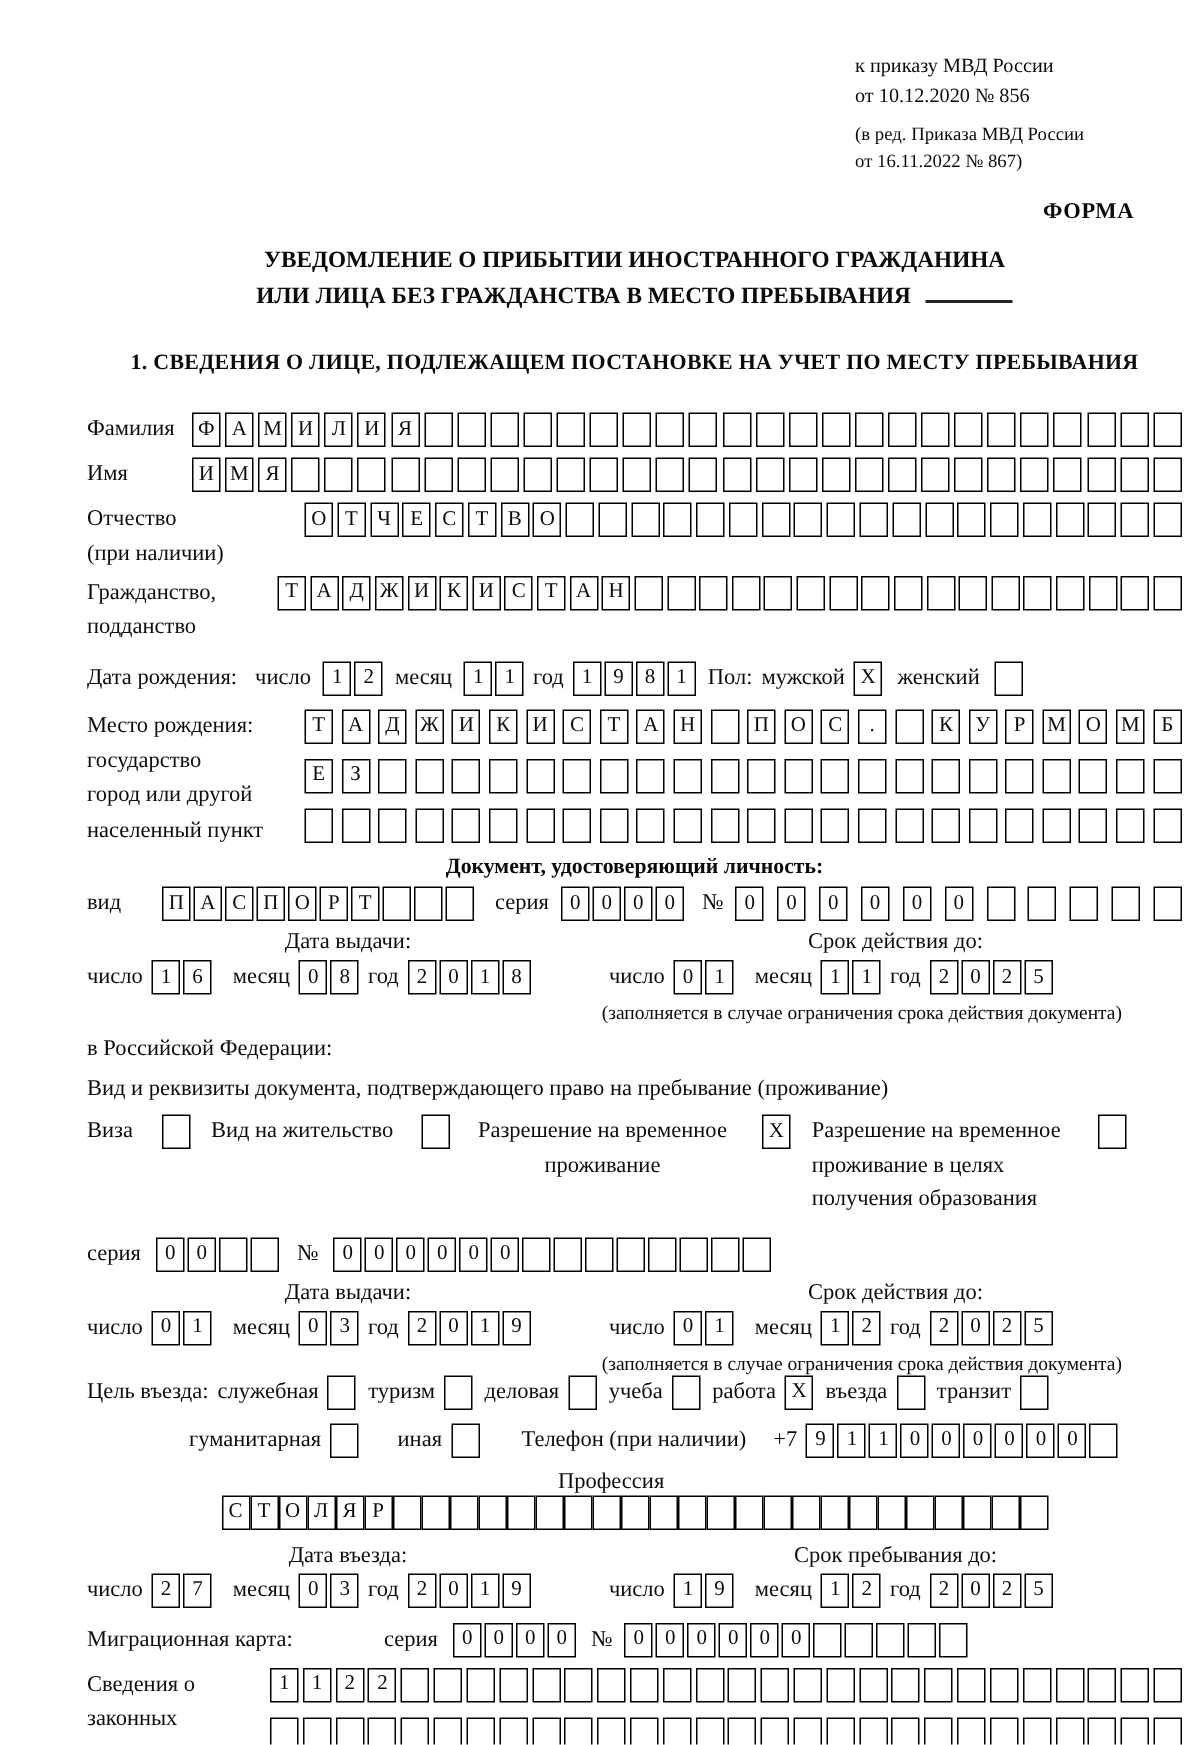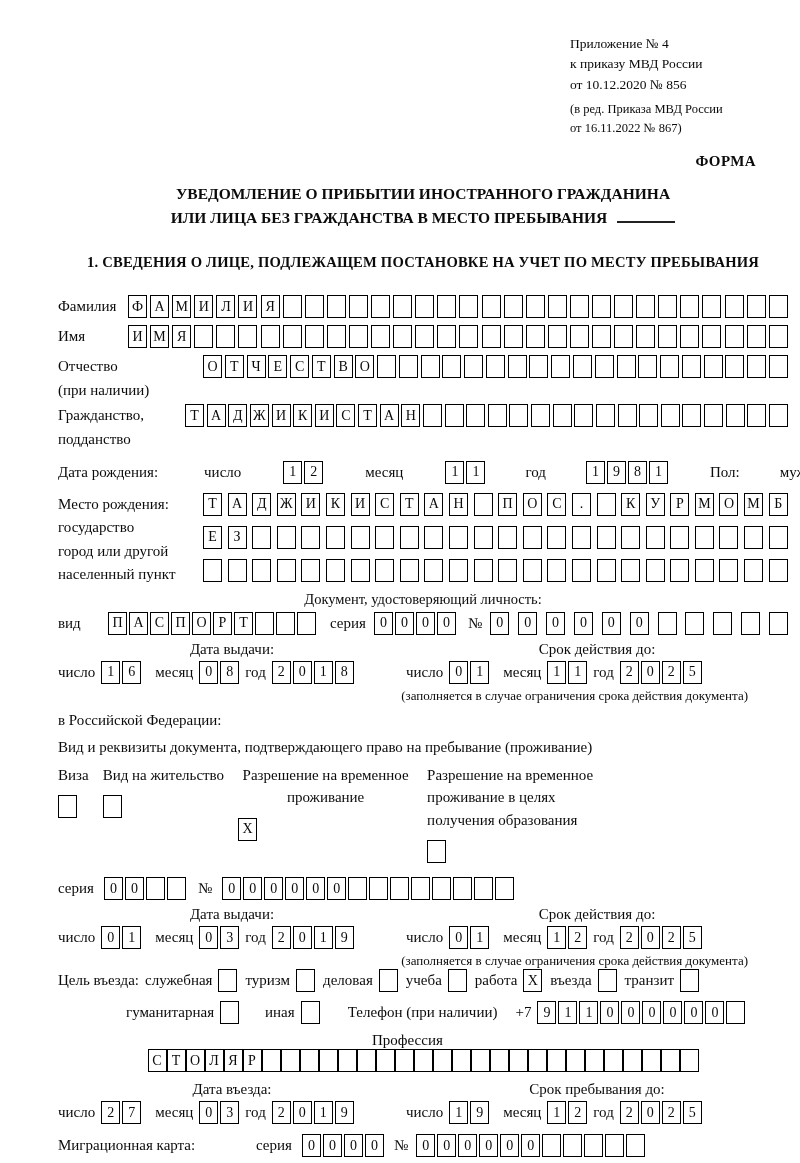--- a/index.html
+++ b/index.html
@@ -20,50 +20,49 @@
   .w70{width:70px;}.w145{width:145px;}.w127{width:127px;}.w100{width:102px;}
   .lblcol{flex:none;font-size:15px;line-height:23.4px;}
 
   .boxes{display:flex;gap:2px;align-items:center;}
   .boxes.fill{flex:1;justify-content:space-between;gap:0;}
   .cell{display:inline-flex;flex:none;width:17px;height:21px;border:1.5px solid #000;align-items:center;justify-content:center;font-size:14px;line-height:1;background:#fff;}
 
   .boxcol{flex:1;display:flex;flex-direction:column;}
   .boxcol .boxes{margin-bottom:10px;}
 
-  .center-b{ text-align:center;font-weight:normal;font-size:14.5px;margin-top:4px;}
+  .center-b{ text-align:center;font-weight:bold;font-size:14.5px;margin-top:4px;}
 
   .gap6{margin-left:6px;}.gap8{margin-left:8px;}.gap10{margin-left:10px;}.gap12{margin-left:12px;}
 
   .twocol{display:flex;margin-top:6px;}
   .dcol-l{width:348px;flex:none;}
   .dcol-r{flex:1;}
   .dhead{text-align:center;font-size:15px;margin-bottom:3px;}
   .dline{display:flex;align-items:center;gap:6px;font-size:15px;}
   .note{text-align:right;padding-right:40px;font-size:13px;margin-top:4px;}
 
   .plain{font-size:15px;margin-top:10px;}
 
   .optrow{display:flex;align-items:flex-start;margin-top:8px;gap:14px;font-size:15px;}
-  .opt{display:flex;align-items:flex-start;gap:9px;flex-direction:column;}
+  .opt{display:flex;align-items:flex-start;gap:19px;}
   .opt .olbl{line-height:1.5;}
   .opt .c175{width:175px;text-align:center;}
   .opt .c172{width:172px;}
 
   .purposerow{display:flex;align-items:center;font-size:15px;flex-wrap:nowrap;}
   .purposerow .plbl{margin-right:6px;}
   .purposerow .pbox{margin-right:8px;}
 </style>
 </head>
 <body>
 
 <div class="page">
 
   <div class="annex">
-    <div>Приложение № 4</div>
     <div>к приказу МВД России</div>
     <div>от 10.12.2020 № 856</div>
     <div class="amend">
       <div>(в ред. Приказа МВД России</div>
       <div>от 16.11.2022 № 867)</div>
     </div>
   </div>
 
   <div class="form-word">ФОРМА</div>
 
@@ -212,21 +211,21 @@
         <span class="cell"></span>
         <span class="cell"></span>
         <span class="cell"></span>
         <span class="cell"></span>
         <span class="cell"></span>
         <span class="cell"></span>
         <span class="cell"></span>
       </span>
   </div>
 
-  <div class="frow" style="margin-top:10px;gap:34px;">
+  <div class="frow" style="margin-top:10px;">
     <span class="lbl">Дата рождения:</span>
     <span class="lbl gap12">число</span>
     <span class="boxes gap8">
         <span class="cell">1</span>
         <span class="cell">2</span>
       </span>
     <span class="lbl gap8">месяц</span>
     <span class="boxes gap8">
         <span class="cell">1</span>
         <span class="cell">1</span>

